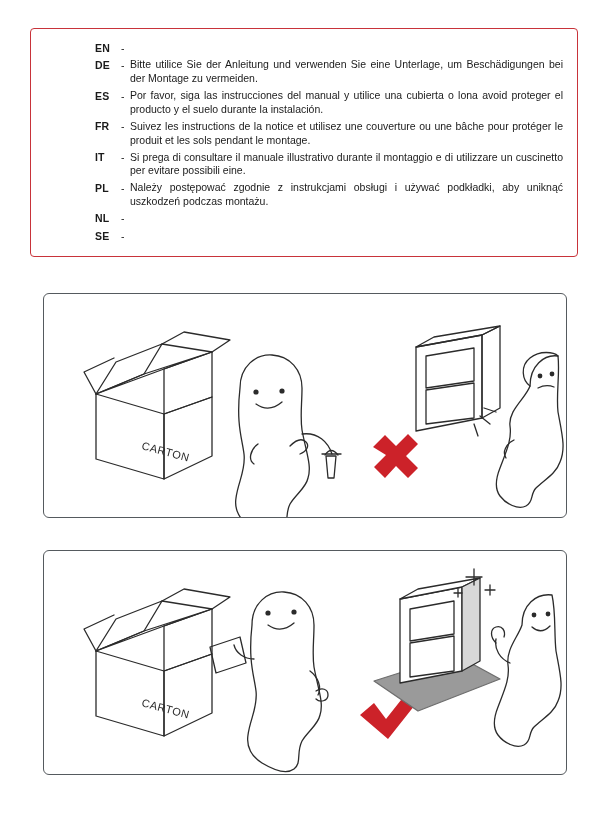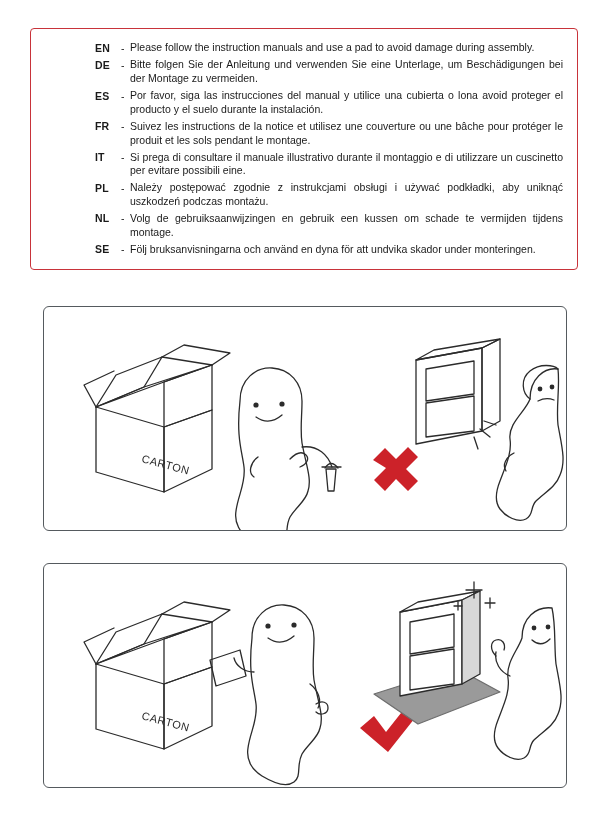--- a/index.html
+++ b/index.html
@@ -31,21 +31,21 @@
     padding: 12px 14px 12px 16px;
     box-sizing: border-box;
     width: 548px;
   }
   .lang-row {
     display: flex;
     align-items: flex-start;
     margin-bottom: 3px;
     line-height: 1.32;
   }
-  .lang-row:last-child { margin-bottom: 0; align-items: center; }
+  .lang-row:last-child { margin-bottom: 0; }
   .lang-code {
     flex: 0 0 26px;
     font-size: 10.5px;
     font-weight: bold;
     letter-spacing: 0.2px;
     padding-top: 0.5px;
     padding-left: 48px;
   }
   .lang-dash {
     flex: 0 0 9px;
@@ -82,27 +82,26 @@
 </head>
 <body>
 
 <div class="page">
 
   <div class="notice-panel">
 
     <div class="lang-row">
       <div class="lang-code">EN</div>
       <div class="lang-dash">-</div>
-      <div class="lang-text">Please follow the instruction manuals and use a pad to avoid damage during assembly.</div>
     </div>
 
     <div class="lang-row">
       <div class="lang-code">DE</div>
       <div class="lang-dash">-</div>
-      <div class="lang-text">Bitte folgen Sie der Anleitung und verwenden Sie eine Unterlage, um Beschädigungen bei der Montage zu vermeiden.</div>
+      <div class="lang-text">Bitte utilice Sie der Anleitung und verwenden Sie eine Unterlage, um Beschädigungen bei der Montage zu vermeiden.</div>
     </div>
 
     <div class="lang-row">
       <div class="lang-code">ES</div>
       <div class="lang-dash">-</div>
       <div class="lang-text">Por favor, siga las instrucciones del manual y utilice una cubierta o lona avoid proteger el producto y el suelo durante la instalación.</div>
     </div>
 
     <div class="lang-row">
       <div class="lang-code">FR</div>
@@ -118,27 +117,25 @@
 
     <div class="lang-row">
       <div class="lang-code">PL</div>
       <div class="lang-dash">-</div>
       <div class="lang-text">Należy postępować zgodnie z instrukcjami obsługi i używać podkładki, aby uniknąć uszkodzeń podczas montażu.</div>
     </div>
 
     <div class="lang-row">
       <div class="lang-code">NL</div>
       <div class="lang-dash">-</div>
-      <div class="lang-text">Volg de gebruiksaanwijzingen en gebruik een kussen om schade te vermijden tijdens montage.</div>
     </div>
 
     <div class="lang-row">
       <div class="lang-code">SE</div>
       <div class="lang-dash">-</div>
-      <div class="lang-text">Följ bruksanvisningarna och använd en dyna för att undvika skador under monteringen.</div>
     </div>
 
   </div>
 
   <div class="panel panel-bad">
     <svg width="522" height="223" viewBox="0 0 522 223" xmlns="http://www.w3.org/2000/svg">
       <g fill="none" stroke="#2b2b2b" stroke-width="1.3" stroke-linejoin="round" stroke-linecap="round">
 
         <g>
           <path d="M52 100 L52 165 L120 185 L120 120 Z"></path>

